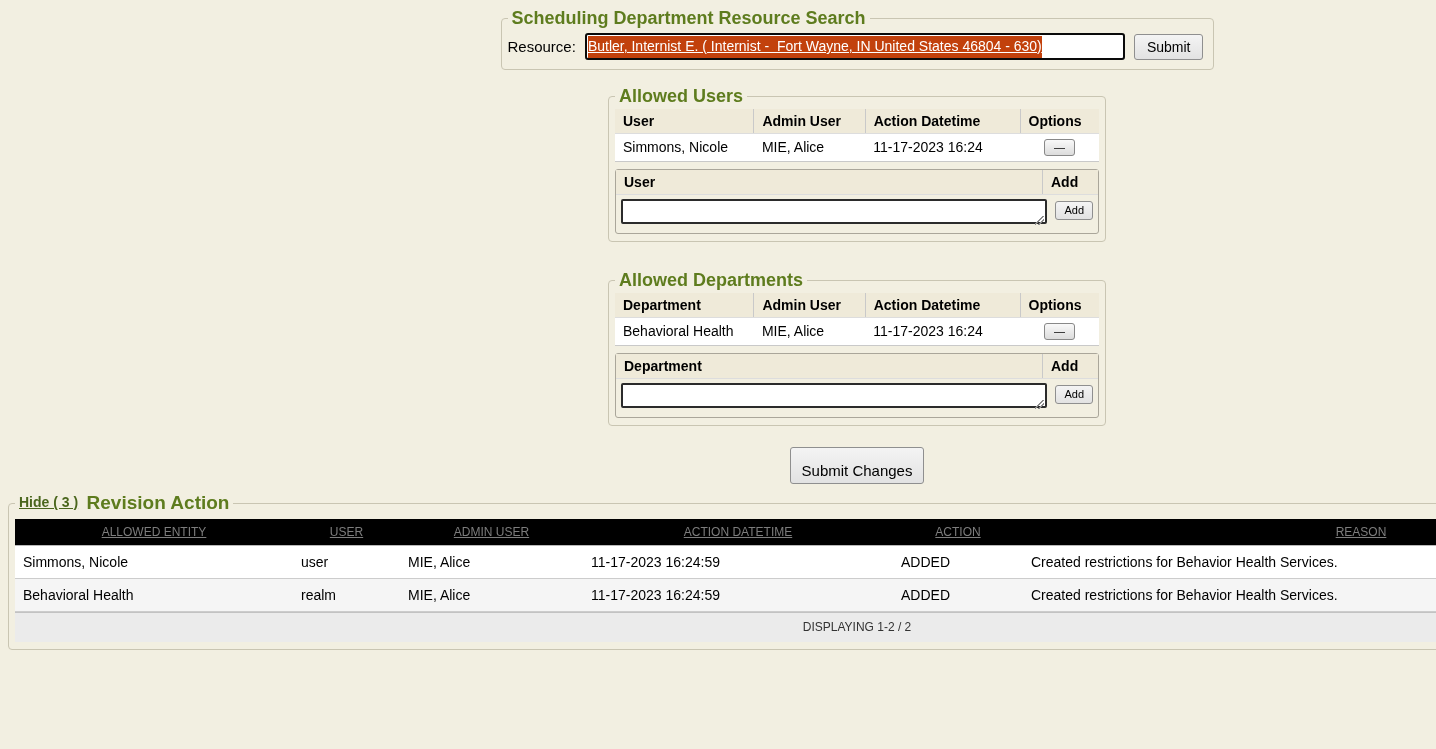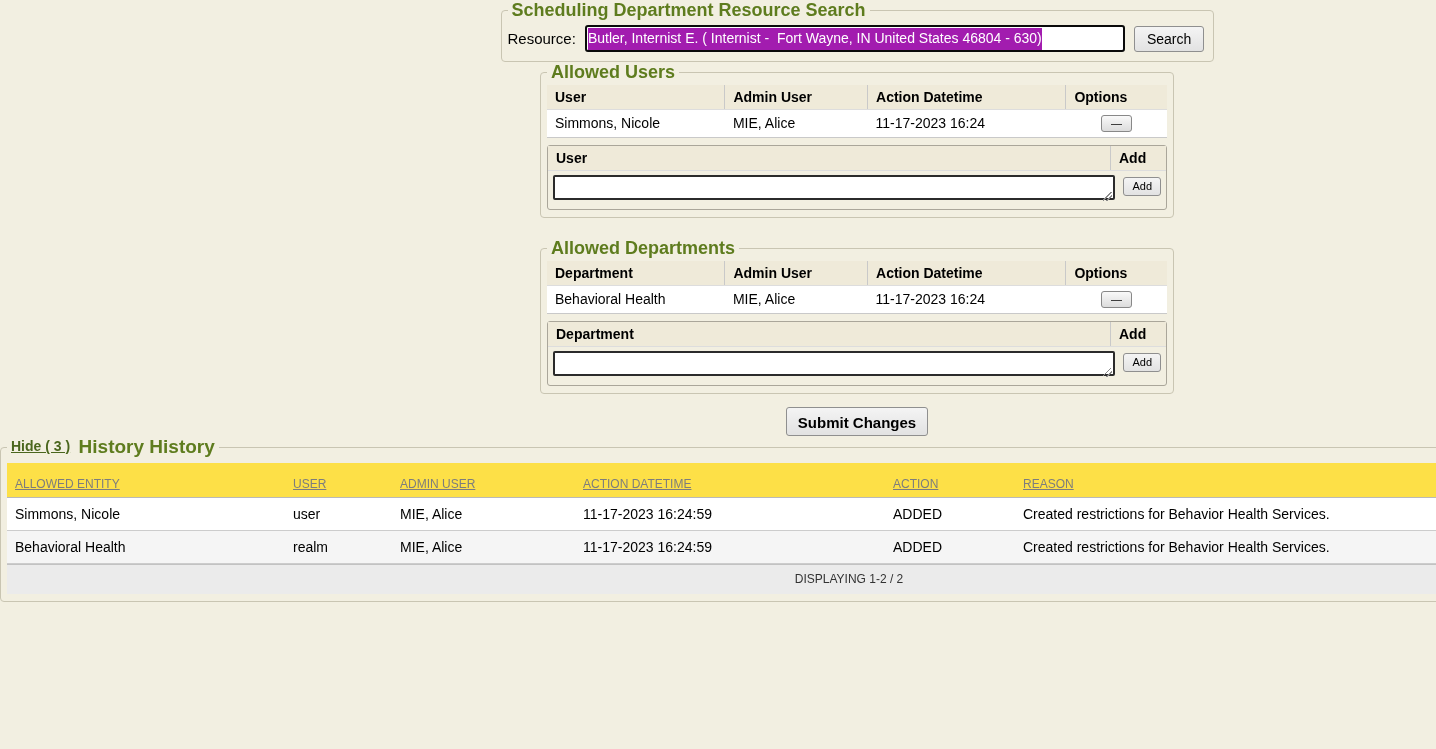--- a/index.html
+++ b/index.html
@@ -10,21 +10,21 @@
     font-family: "Liberation Sans", sans-serif;
     color: #000;
   }
   .page { width: 1714px; }
 
   
   fieldset.fs {
     border: 1px solid #c9c5b2;
     border-radius: 4px;
     padding: 2px 6px 7px;
-    margin: 0;
+    margin: 8px;
   }
   legend.legend-green {
     color: #5e7c1e;
     font-weight: bold;
     font-size: 18px;
     padding: 0 4px;
     margin-left: 0;
   }
 
   
@@ -43,38 +43,39 @@
     width: 534px; height: 21px;
     background: #fff;
     border: 2px solid #0a0a0a;
     border-radius: 3px;
     overflow: hidden;
     padding: 1px 1px;
     font-size: 14px;
     line-height: 21px;
   }
   .res-input .sel {
-    background: #a21caf;
+    background: #c2410c;
     color: #fff;
     white-space: pre;
     display: inline-block;
     height: 39px;
+    text-decoration: underline;
   }
   .btn {
     background: linear-gradient(#f4f4f4, #e2e2e2);
     border: 1px solid #8f8f8f;
     border-radius: 3px;
     color: #000;
     font-family: "Liberation Sans", sans-serif;
     cursor: pointer;
   }
   .search-btn { font-size: 14px; padding: 4px 12px; }
 
   
-  .list-fs { width: 634px; margin-top: 17px; box-sizing: border-box; }
+  .list-fs { width: 498px; margin-top: 17px; box-sizing: border-box; }
   table.grid { width: 100%; border-collapse: collapse; font-size: 14px; }
   table.grid th {
     text-align: left;
     background: #efead9;
     padding: 4px 8px;
     border-bottom: 1px solid #ddd;
     font-size: 14px;
   }
   table.grid th + th { border-left: 1px solid #c9c9c9; }
   table.grid td {
@@ -140,21 +141,21 @@
     height: 98px;
     box-sizing: border-box;
     border: 1px solid #7a7a7a;
     border-radius: 2px;
     resize: none;
     font-family: "Liberation Sans", sans-serif;
     font-size: 13px;
     padding: 3px 4px;
   }
 
-  .submit-btn { margin-top: 13px; font-size: 15px; padding: 6px 11px 4px; font-weight: bold; }
+  .submit-btn { margin-top: 13px; font-size: 15px; padding: 14px 11px 4px; }
 
   
   .rev-fs {
     width: 1698px;
     box-sizing: border-box;
     margin: 44px 8px 0;
     border: 1px solid #c9c5b2;
     border-radius: 4px;
     padding: 3px 2px 0;
   }
@@ -164,25 +165,25 @@
     font-weight: bold;
     font-size: 14px;
     text-decoration: underline;
     cursor: pointer;
     vertical-align: 2px;
   }
   .rev-title { color: #5e7c1e; font-weight: bold; font-size: 19px; margin-left: 4px; }
 
   table.rev-table { width: 100%; border-collapse: collapse; margin-top: 3px; }
   table.rev-table th {
-    background: #fde047;
-    text-align: left;
+    background: #000000;
+    text-align: center;
     font-weight: normal;
     font-size: 12px;
-    padding: 14px 8px 6px;
+    padding: 6px 8px 6px;
     border-bottom: 1px solid #b9b9b9;
   }
   .col-link { color: #7d7d7d; text-decoration: underline; cursor: pointer; }
   table.rev-table td { font-size: 14px; padding: 8px 8px; }
   tr.rev-row-0 td { background: #ffffff; border-bottom: 1px solid #ccc; }
   tr.rev-row-1 td { background: #f5f5f5; border-bottom: 1px solid #ccc; }
   .rev-footer {
     background: #ebebeb;
     border-top: 1px solid #c2c2c2;
     text-align: center;
@@ -198,21 +199,21 @@
 
   <div class="top-col">
 
     <fieldset class="fs search-fs">
       <legend class="legend-green">Scheduling Department Resource Search</legend>
       <div class="search-row">
         <span class="res-label">Resource:</span>
         <div class="res-input">
           <span class="sel">Butler, Internist E. ( Internist -  Fort Wayne, IN United States 46804 - 630)</span>
         </div>
-        <button class="btn search-btn">Search</button>
+        <button class="btn search-btn">Submit</button>
       </div>
     </fieldset>
 
     <fieldset class="fs list-fs">
       <legend class="legend-green">Allowed Users</legend>
       <table class="grid">
         <colgroup>
             <col style="width:28.7%">
             <col style="width:23%">
             <col style="width:32%">
@@ -286,21 +287,21 @@
     </fieldset>
 
 
     <button class="btn submit-btn">Submit Changes</button>
 
   </div>
 
   <fieldset class="fs rev-fs">
     <legend class="rev-legend">
       <a class="hide-link">Hide ( 3 )</a>
-      <span class="rev-title">History History</span>
+      <span class="rev-title">Revision Action</span>
     </legend>
     <table class="rev-table">
       <colgroup>
         <col style="width:278px">
           <col style="width:107px">
           <col style="width:183px">
           <col style="width:310px">
           <col style="width:130px">
           <col>
       </colgroup>

